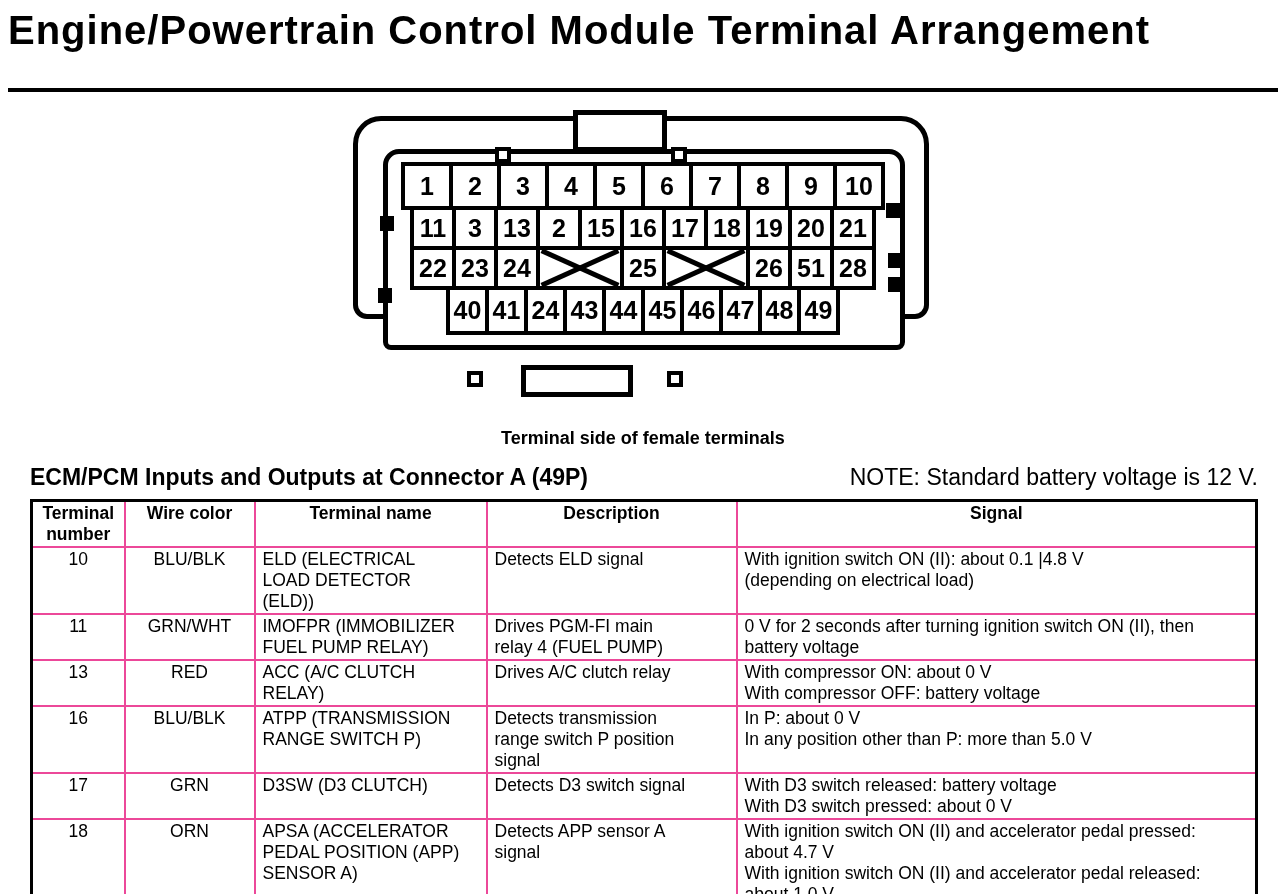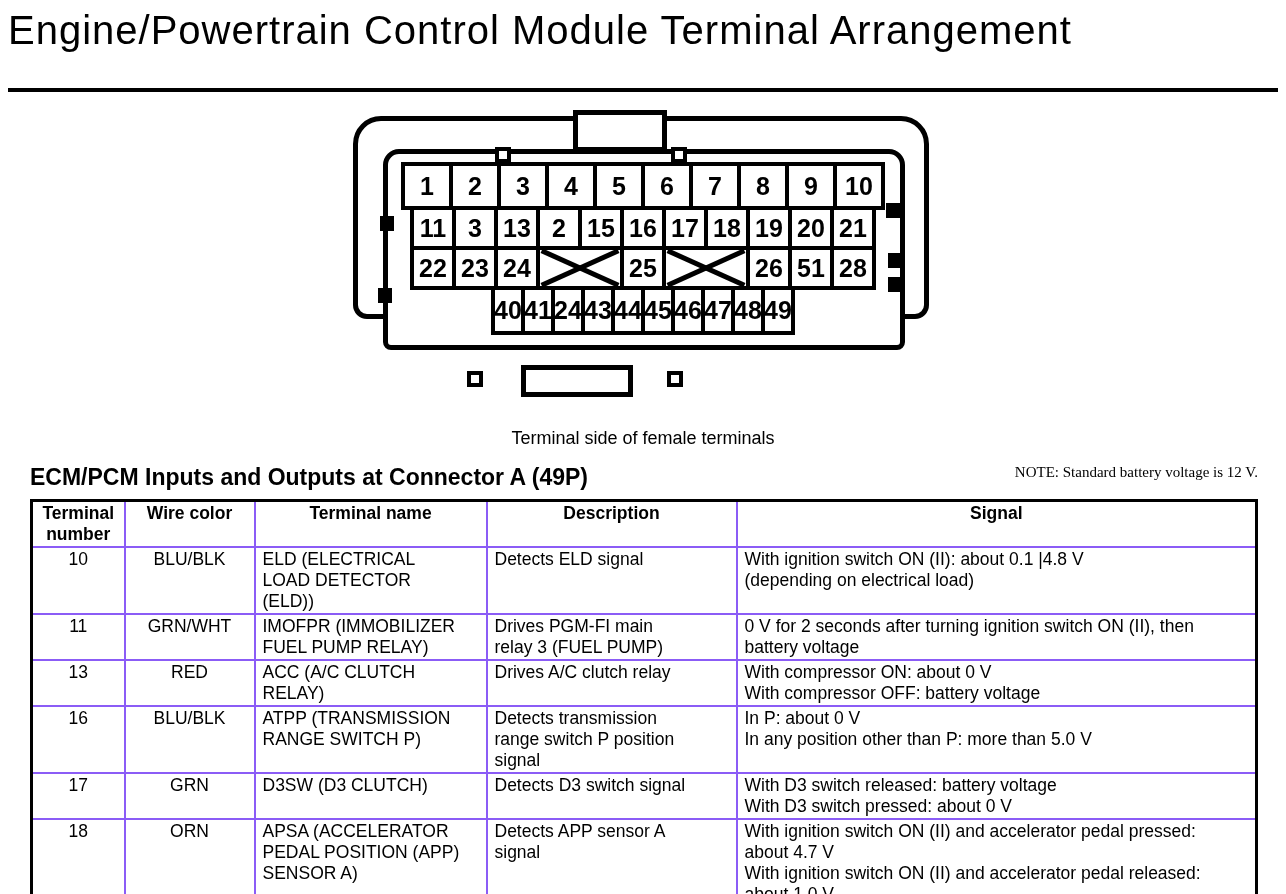--- a/index.html
+++ b/index.html
@@ -7,21 +7,21 @@
   body {
     width: 1286px; height: 894px;
     color: #000;
     font-family: "Liberation Sans", sans-serif;
     overflow: hidden;
     position: relative;
   }
 
   
   .title {
-    font-size: 40px; font-weight: normal; letter-spacing: 1px;
+    font-size: 40px; font-weight: bold; letter-spacing: 1px;
     margin: 6px 0 0 8px; white-space: nowrap; line-height: 48px;
   }
   .rule { height: 4px; background: #000; margin: 34px 8px 0 8px; }
 
   
   .connector-wrap { position: relative; width: 584px; height: 294px; margin: 18px auto 0 auto; }
   .outer-shell {
     position: absolute; left: 2px; top: 6px; width: 576px; height: 203px;
     border: 5px solid #000; border-radius: 28px 28px 14px 14px; z-index: 1; background: #fff;
   }
@@ -42,47 +42,47 @@
   .pin-row + .pin-row { margin-top: -4px; }
   .pin-cell {
     border: 4px solid #000; background: #fff;
     display: flex; align-items: center; justify-content: center;
     font-weight: bold; font-size: 25px; line-height: 1;
   }
   .pin-cell + .pin-cell { margin-left: -4px; }
   .r1 .pin-cell { width: 52px; height: 48px; }
   .r2 .pin-cell, .r3 .pin-cell, .r4 .pin-cell { width: 46px; height: 44px; }
   .r3 .pin-cell.cross { width: 88px; padding: 0; }
-  .r5 .pin-cell { width: 34px; height: 49px; }
+  .r5 .pin-cell { width: 43px; height: 49px; }
   .pin-cell.cross svg { width: 100%; height: 100%; display: block; }
   .pin-cell.cross line { stroke: #000; stroke-width: 5; vector-effect: non-scaling-stroke; }
   .notch {
     position: absolute; width: 16px; height: 16px;
     border: 4px solid #000; background: #fff; z-index: 6;
   }
   .lug { position: absolute; width: 14px; height: 15px; background: #000; z-index: 6; }
 
-  .caption { text-align: center; font-size: 18px; margin-top: 24px; }
+  .caption { text-align: center; font-size: 18px; margin-top: 24px; font-weight: bold; }
 
   
   .section-line {
-    display: flex; justify-content: space-between; align-items: flex-start;
+    display: flex; justify-content: space-between; align-items: center;
     margin: 15px 28px 8px 30px;
   }
   .section-heading { font-size: 23px; font-weight: bold; }
-  .note { font-size: 15px; font-family: Liberation Serif, serif; }
+  .note { font-size: 23px; }
 
   
   table.io {
     border-collapse: collapse; table-layout: fixed;
     width: 1228px; margin: 0 0 0 30px;
     border: 3px solid #000;
   }
   table.io th, table.io td {
-    border: 2px solid #8b5cf6; vertical-align: top;
+    border: 2px solid #ec4899; vertical-align: top;
     font-size: 17.5px; line-height: 21px; padding: 1px 7px;
   }
   table.io th { font-weight: bold; text-align: center; white-space: pre-line; padding: 1px 3px; }
   td.c-terminal, td.c-wire { text-align: center; }
   td.c-name, td.c-description, td.c-signal { white-space: pre-line; margin-left: 44px; }
 </style>
 </head>
 <body>
 
 <h1 class="title">Engine/Powertrain Control Module Terminal Arrangement</h1>
@@ -199,21 +199,21 @@
         <td class="c-description">Detects ELD signal</td>
         <td class="c-signal">With ignition switch ON (II): about 0.1  |4.8 V
 (depending on electrical load)</td>
       </tr>
       <tr>
         <td class="c-terminal">11</td>
         <td class="c-wire">GRN/WHT</td>
         <td class="c-name">IMOFPR (IMMOBILIZER
 FUEL PUMP RELAY)</td>
         <td class="c-description">Drives PGM-FI main
-relay 3 (FUEL PUMP)</td>
+relay 4 (FUEL PUMP)</td>
         <td class="c-signal">0 V for 2 seconds after turning ignition switch ON (II), then
 battery voltage</td>
       </tr>
       <tr>
         <td class="c-terminal">13</td>
         <td class="c-wire">RED</td>
         <td class="c-name">ACC (A/C CLUTCH
 RELAY)</td>
         <td class="c-description">Drives A/C clutch relay</td>
         <td class="c-signal">With compressor ON: about 0 V

